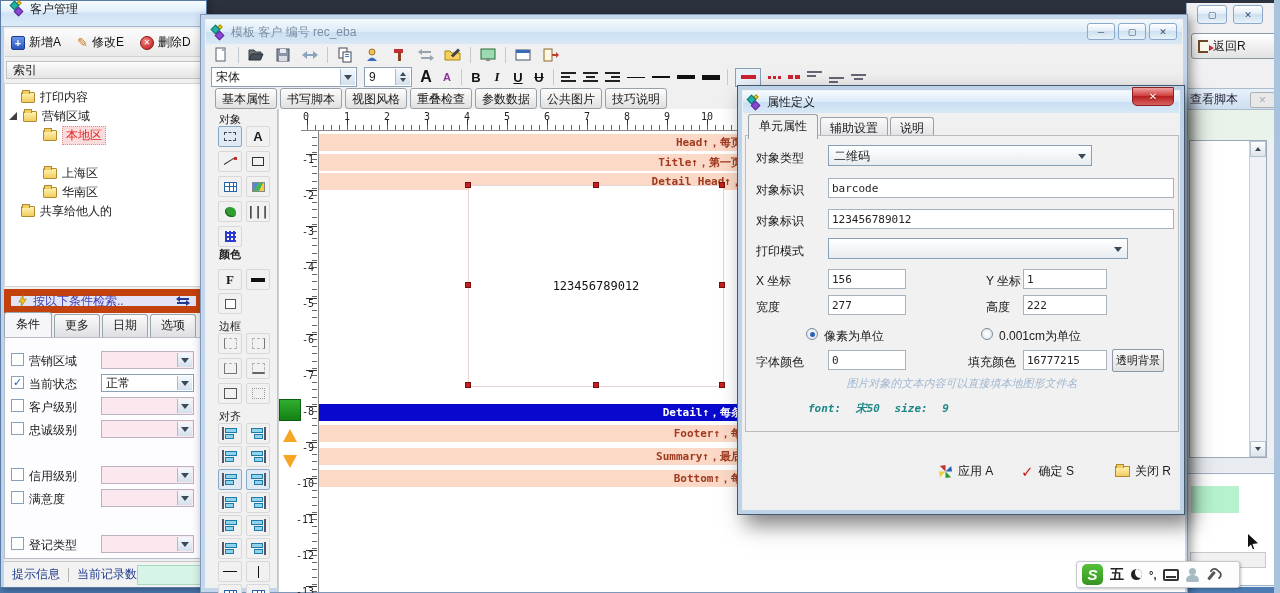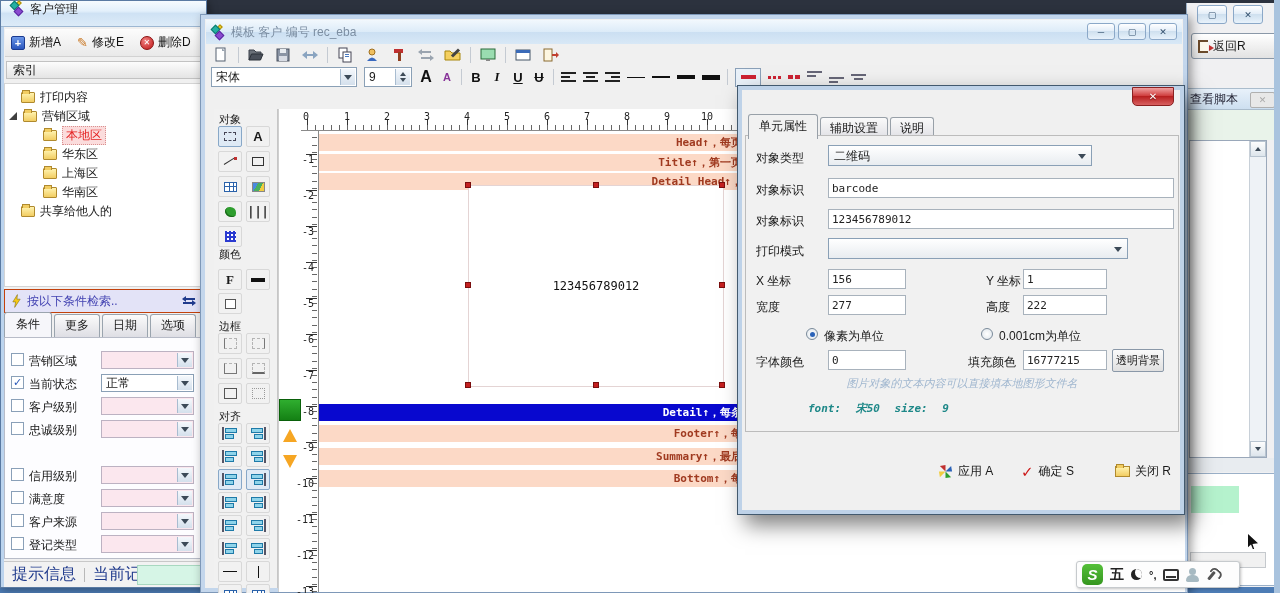--- a/index.html
+++ b/index.html
@@ -49,33 +49,33 @@
     border:1px solid #8a1010; color:#fff; font-size:8px; font-weight:bold; display:flex; align-items:center; justify-content:center; }
   .lw-index { position:absolute; left:5px; right:5px; top:60px; height:18px; padding-left:6px; display:flex; align-items:center;
     background:linear-gradient(#fcfcfc,#e4e4e4); border:1px solid #c2c2c2; font-size:12px; }
   .lw-tree { position:absolute; left:3px; right:3px; top:82px; height:204px; background:#fff; border:1px solid #d4d4d4; }
   .tree-row { position:absolute; left:0; right:0; height:18px; display:flex; align-items:center; gap:5px; font-size:12px; }
   .folder { width:14px; height:11px; background:linear-gradient(#fff3b0,#f2cd62); border:1px solid #b08a2e; border-radius:1px; position:relative; flex:0 0 14px; }
   .folder::before { content:""; position:absolute; left:0; top:-3px; width:6px; height:3px; background:#f2cd62; border:1px solid #b08a2e; border-bottom:none; }
   .expander { width:0; height:0; border-left:4px solid transparent; border-top:4px solid transparent;
     border-right:4px solid #404040; border-bottom:4px solid #404040; margin-right:1px; }
   .tree-sel { color:#e42020; background:#fbdcdc; border:1px dotted #d89090; padding:0 3px; }
-  .lw-shead { position:absolute; left:3px; right:3px; top:288px; height:24px; background:#e3e3f7; border:1px solid #c2410c;
+  .lw-shead { position:absolute; left:3px; right:3px; top:288px; height:24px; background:#e3e3f7; border:7px solid #c2410c;
     display:flex; align-items:center; gap:5px; padding:0 6px; color:#4343b2; font-size:12px; }
   .lw-ftabs { position:absolute; left:3px; top:314px; height:22px; display:flex; align-items:flex-end; }
   .ftab { border:1px solid #9aa4ae; border-bottom:none; background:linear-gradient(#fbfbfb,#dedee4); font-size:12px;
     padding:2px 10px 3px; border-radius:3px 3px 0 0; margin-right:2px; }
   .ftab.active { background:#f6f6fa; padding:3px 11px 4px; position:relative; z-index:2; }
   .lw-filters { position:absolute; left:3px; right:3px; top:336px; height:222px; background:#fdfdff; border:1px solid #b8bcc8; }
   .frow { position:absolute; left:0; right:0; height:20px; }
   .frow .checkbox { position:absolute; left:6px; top:3px; }
   .flabel { position:absolute; left:24px; top:3px; font-size:12px; }
   .frow .combo { position:absolute; left:96px; right:8px; top:1px; height:18px; font-size:12px; }
   .lw-status { position:absolute; left:3px; right:3px; top:560px; height:26px; background:#f2f2f2; border-top:1px solid #c8c8c8;
-    display:flex; align-items:center; gap:8px; padding:0 8px; color:#1f3a8c; font-size:16px; }
+    display:flex; align-items:center; gap:8px; padding:0 8px; color:#1f3a8c; font-size:12px; }
   .vsep { width:1px; height:14px; background:#b8b8b8; }
   .mintbox { position:absolute; right:2px; top:3px; width:64px; height:20px; background:#d6f5e6; border:1px solid #a8d8c0; }
 
   
   .win-editor { left:200px; top:14px; width:988px; height:579px; background:#f0f0f0; z-index:3;
     border:1px solid #7e98b8; box-shadow: inset 0 0 0 4px #c3d6ec, 3px 3px 10px rgba(0,0,0,.4); }
   .ed-title { position:absolute; left:5px; right:5px; top:5px; height:24px; display:flex; align-items:center; gap:6px; padding:0 4px;
     background:linear-gradient(#f2f8fd,#dcebf8 50%,#cbdff2 50%,#d8e8f6); color:#7c8ea2; font-size:12px; }
   .winbtn { position:absolute; width:28px; height:17px; top:8px; }
   .ed-tb1 { position:absolute; left:10px; top:29px; height:22px; display:flex; align-items:center; gap:7px; }
@@ -307,24 +307,20 @@
     </div>
     <div class="tree-row" style="top:23px; padding-left:4px;">
       <span class="expander"></span>
       <span class="folder"></span>
       <span>营销区域</span>
     </div>
     <div class="tree-row" style="top:42px; padding-left:38px;">
       <span class="folder"></span>
       <span class="tree-sel">本地区</span>
     </div>
-    <div class="tree-row" style="top:61px; padding-left:38px;">
-      <span class="folder"></span>
-      <span>华东区</span>
-    </div>
     <div class="tree-row" style="top:80px; padding-left:38px;">
       <span class="folder"></span>
       <span>上海区</span>
     </div>
     <div class="tree-row" style="top:99px; padding-left:38px;">
       <span class="folder"></span>
       <span>华南区</span>
     </div>
     <div class="tree-row" style="top:118px; padding-left:16px;">
       <span class="folder"></span>
@@ -405,30 +401,20 @@
     <div class="frow" style="top:150px;">
       <span class="checkbox"></span>
       <span class="flabel">满意度</span>
       <div class="combo pink">
           <span></span>
           <span class="dd">
             <span class="tri-down"></span>
           </span>
         </div>
     </div>
-    <div class="frow" style="top:173px;">
-      <span class="checkbox"></span>
-      <span class="flabel">客户来源</span>
-      <div class="combo pink">
-          <span></span>
-          <span class="dd">
-            <span class="tri-down"></span>
-          </span>
-        </div>
-    </div>
     <div class="frow" style="top:196px;">
       <span class="checkbox"></span>
       <span class="flabel">登记类型</span>
       <div class="combo pink">
           <span></span>
           <span class="dd">
             <span class="tri-down"></span>
           </span>
         </div>
     </div>
@@ -607,20 +593,29 @@
     <span class="alg l gray" style="margin-top:6px;">
         <i></i>
         <i></i>
       </span>
     <span class="alg c gray">
         <i></i>
         <i></i>
       </span>
   </div>
 
+  <div class="ed-tabs">
+    <span class="tbtn">基本属性</span>
+    <span class="tbtn">书写脚本</span>
+    <span class="tbtn">视图风格</span>
+    <span class="tbtn">重叠检查</span>
+    <span class="tbtn">参数数据</span>
+    <span class="tbtn">公共图片</span>
+    <span class="tbtn">技巧说明</span>
+  </div>
 
   <div class="palette">
     <span class="plabel" style="top:3px;">对象</span>
     <div class="pbtn pressed" style="left:4px; top:17px;">
         <span class="selrect"></span>
       </div>
     <div class="pbtn" style="left:32px; top:17px; font-weight:bold; font-size:13px;">A</div>
     <div class="pbtn" style="left:4px; top:42px;">
         <span class="lineico"></span>
       </div>
@@ -633,21 +628,21 @@
     <div class="pbtn" style="left:32px; top:67px;">
         <span class="imgico"></span>
       </div>
     <div class="pbtn" style="left:4px; top:92px;">
         <span class="blobico"></span>
       </div>
     <div class="pbtn" style="left:32px; top:92px; font-weight:bold; font-family:'DejaVu Sans Mono',monospace;">|||</div>
     <div class="pbtn" style="left:4px; top:117px;">
         <span class="qrico"></span>
       </div>
-    <span class="plabel" style="top:138px;">颜色</span>
+    <span class="plabel" style="top:138px;font-weight:bold;">颜色</span>
     <div class="pbtn" style="left:4px; top:160px; font-weight:bold; font-family:'Liberation Serif',serif; font-size:13px;">F</div>
     <div class="pbtn" style="left:32px; top:160px;">
         <span class="fdash"></span>
       </div>
     <div class="pbtn" style="left:4px; top:184px;">
         <span class="wsq"></span>
       </div>
     <span class="plabel" style="top:210px;">边框</span>
     <div class="pbtn" style="left:4px; top:224px;">
         <span class="bdi sl"></span>
@@ -785,20 +780,28 @@
     <div class="band pink" style="top:317px;">
         <span>Summary↑，最后</span>
       </div>
     <div class="band pink" style="top:339px;">
         <span>Bottom↑，每</span>
       </div>
   </div>
 </div>
 
 <div class="abs dlg">
+  <div class="dlg-title">
+    <span class="app-icon">
+        <i class="d3"></i>
+        <i class="d1"></i>
+        <i class="d2"></i>
+      </span>
+    <span>属性定义</span>
+  </div>
   <div class="dlg-close">
       <span>✕</span>
     </div>
   <div class="dtabs">
     <span class="dtab active">单元属性</span>
     <span class="dtab">辅助设置</span>
     <span class="dtab">说明</span>
   </div>
   <div class="dcontent"></div>
 

